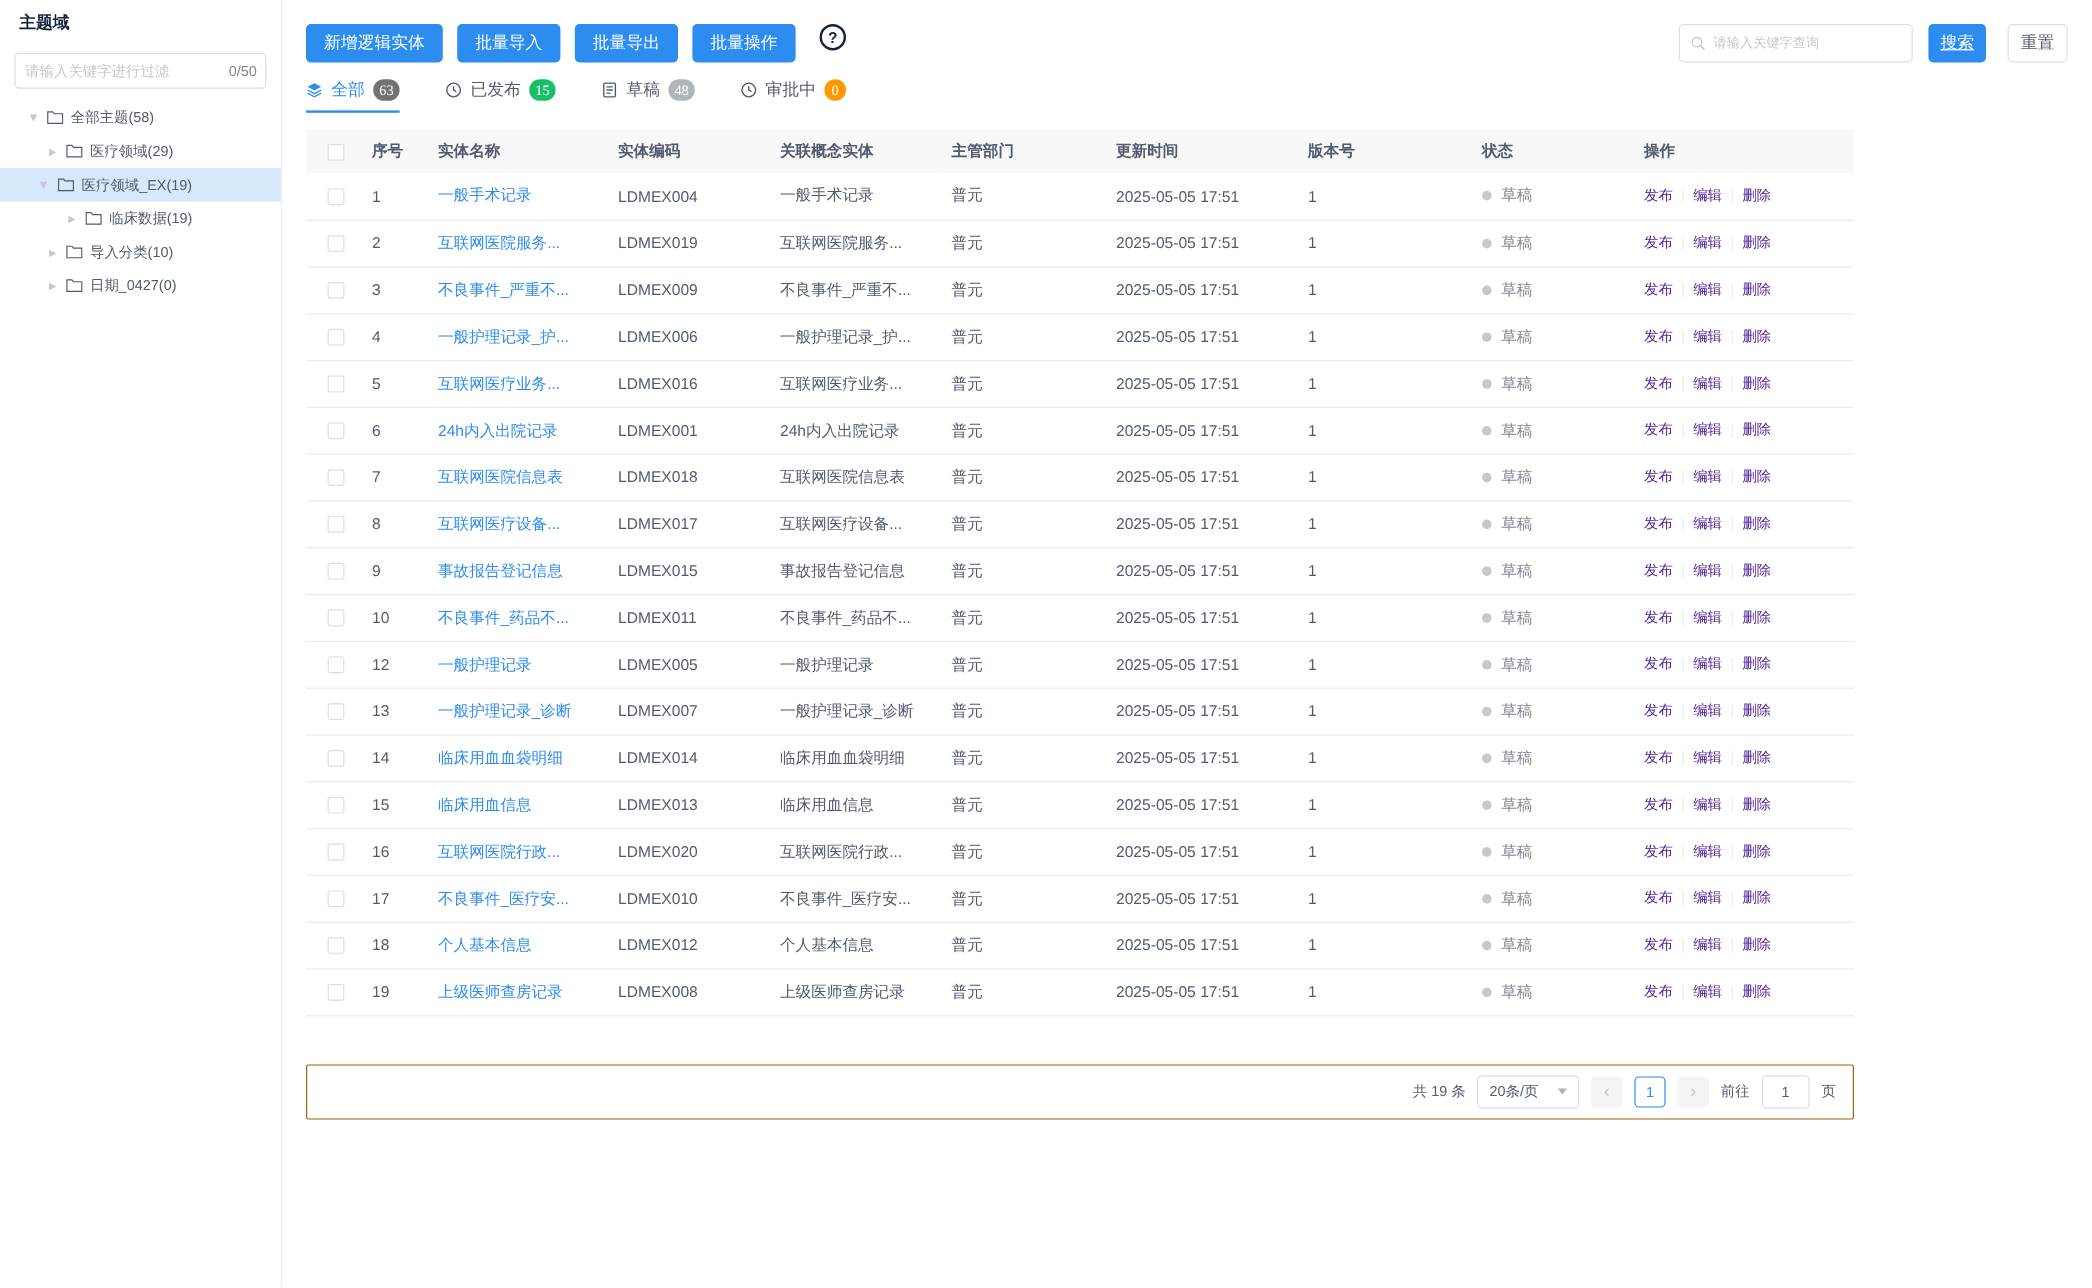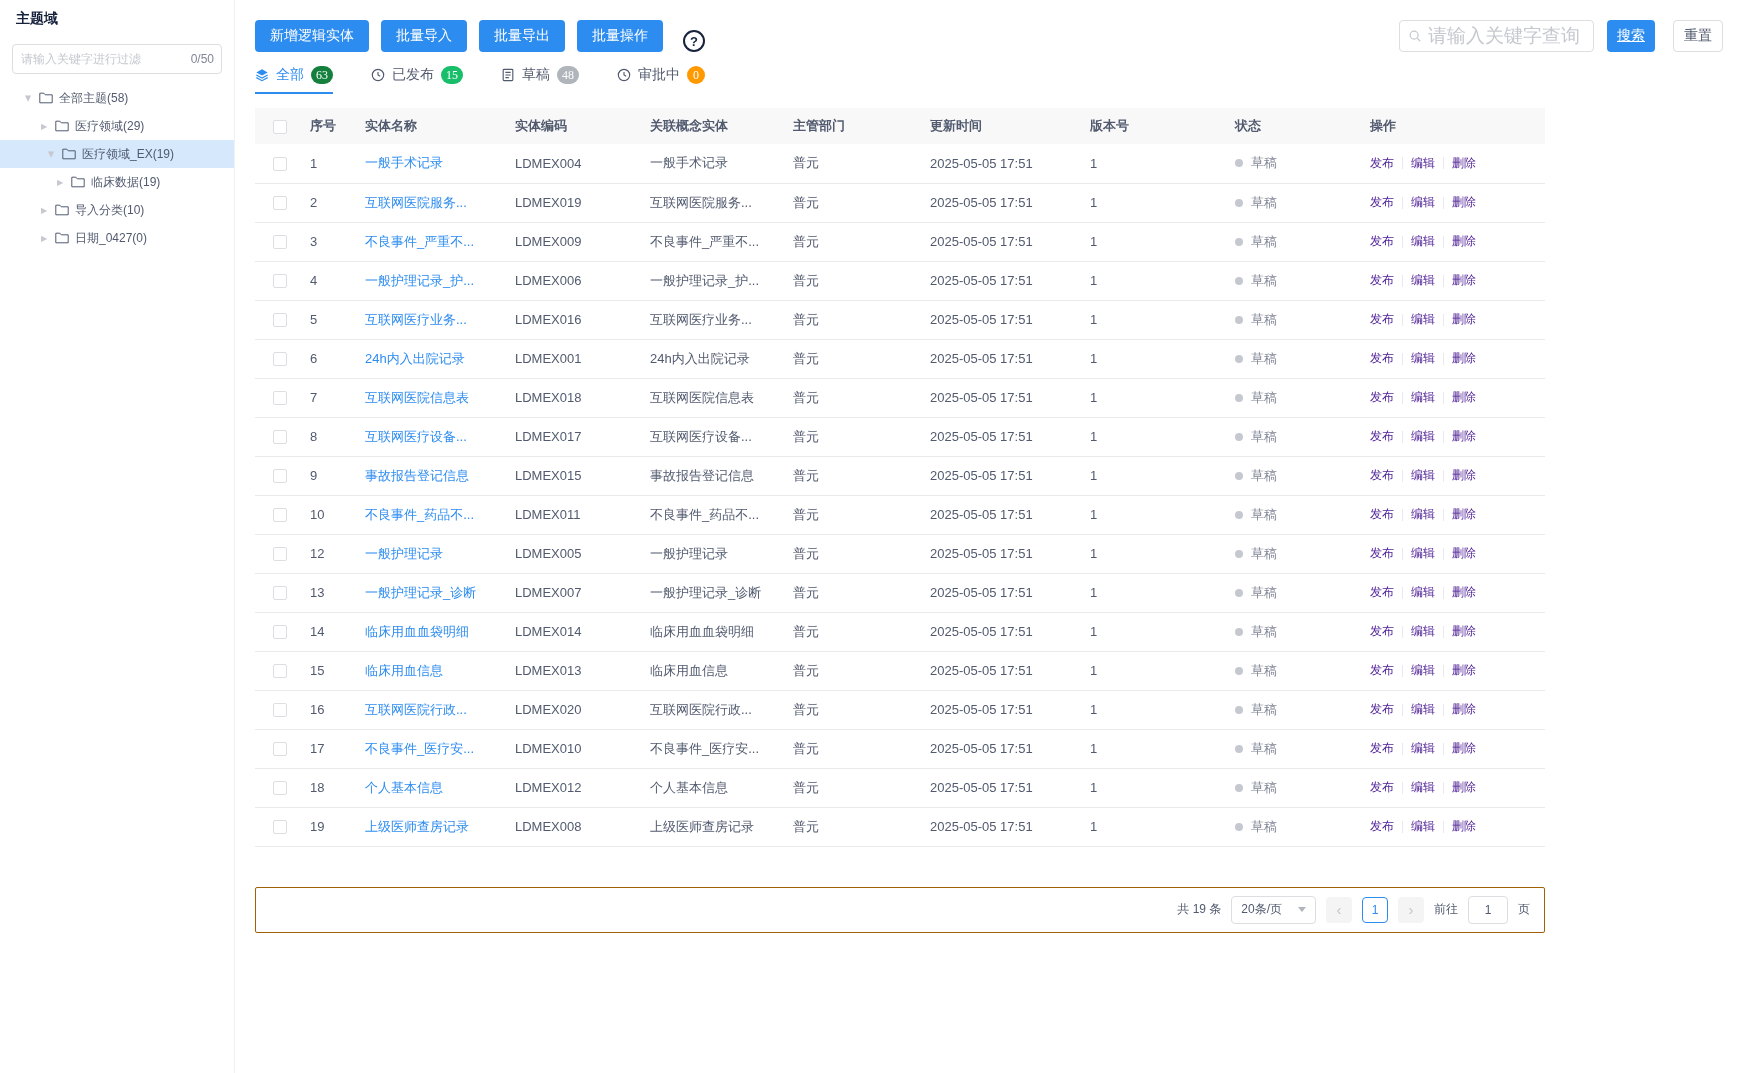--- a/index.html
+++ b/index.html
@@ -17,30 +17,30 @@
   .filter-counter { position:absolute; right:8px; top:8px; font-size:12px; color:#808695; }
   .tree-item { height:28px; display:flex; align-items:center; gap:6px; font-size:12px;
     color:#515a6e; cursor:pointer; white-space:nowrap; }
   .tree-item.selected { background:#d5e8fc; }
   .caret { width:10px; font-size:8px; color:#c5c8ce; display:inline-block; text-align:center; flex:none; }
   .caret.open { transform:rotate(90deg); }
   .folder { display:inline-flex; flex:none; }
 
   
   .main { flex:1; padding:20px 20px 0; }
-  .toolbar { display:flex; align-items:flex-end; gap:12px; }
+  .toolbar { display:flex; align-items:flex-start; gap:12px; }
   .btn { height:32px; border:none; border-radius:4px; font-size:14px; padding:0 15px; cursor:pointer;
     font-family:inherit; }
   .btn-primary { background:#2d8cf0; color:#fff; }
   .help { width:22px; height:22px; border:2px solid #17233d; border-radius:50%; display:flex;
     align-items:center; justify-content:center; font-size:13px; font-weight:700; color:#17233d; margin-left:8px; }
   .search-group { margin-left:auto; display:flex; align-items:center; gap:13px; }
   .search-box { width:195px; height:32px; border:1px solid #dcdee2; border-radius:4px; display:flex;
     align-items:center; padding:0 8px; gap:6px; background:#fff; }
-  .search-box input { border:none; outline:none; flex:1; font-size:19px; color:#515a6e; min-width:0;
+  .search-box input { border:none; outline:none; flex:1; font-size:11px; color:#515a6e; min-width:0;
     font-family:inherit; }
   .search-box input::placeholder { color:#c5c8ce; }
   .btn-search { background:#2d8cf0; color:#fff; padding:0 10px;text-decoration:underline; }
   .btn-reset { background:#fff; border:1px solid #dcdee2; color:#515a6e; padding:0 10px; margin-left:5px; }
 
   
   .tabs { display:flex; gap:38px; margin-top:14px;font-family:Liberation Serif, serif; }
   .tab { display:flex; align-items:center; gap:7px; font-size:14px; color:#515a6e; cursor:pointer;
     padding-bottom:10px; position:relative; }
   .tab.active { color:#2d8cf0; }
@@ -102,21 +102,21 @@
         </div>
         <div class="tree-item" style="padding-left: 39px;">
           <span class="caret">▶</span>
           <span class="folder">
             <svg width="14" height="12" viewBox="0 0 14 12" fill="none" stroke="#515a6e" stroke-width="1">
               <path d="M0.8 1.2h4.1l1.3 1.6h7V10.8H0.8Z"></path>
             </svg>
           </span>
           <span>医疗领域(29)</span>
         </div>
-        <div class="tree-item selected" style="padding-left: 46px;">
+        <div class="tree-item selected" style="padding-left: 32px;">
           <span class="caret open">▶</span>
           <span class="folder">
             <svg width="14" height="12" viewBox="0 0 14 12" fill="none" stroke="#515a6e" stroke-width="1">
               <path d="M0.8 1.2h4.1l1.3 1.6h7V10.8H0.8Z"></path>
             </svg>
           </span>
           <span>医疗领域_EX(19)</span>
         </div>
         <div class="tree-item" style="padding-left: 55px;">
           <span class="caret">▶</span>
@@ -174,21 +174,21 @@
     <div class="tabs" id="tabs">
         <div class="tab active">
           <span class="ticon">
             <svg width="14" height="14" viewBox="0 0 16 16">
               <path d="M8 1.5 14.5 5 8 8.5 1.5 5Z" fill="currentColor"></path>
               <path d="M1.5 8 8 11.5 14.5 8" fill="none" stroke="currentColor" stroke-width="1.3"></path>
               <path d="M1.5 11 8 14.5 14.5 11" fill="none" stroke="currentColor" stroke-width="1.3"></path>
             </svg>
           </span>
           <span>全部</span>
-          <span class="badge" style="background:#15803d">63</span>
+          <span class="badge" style="background:#737373">63</span>
         </div>
         <div class="tab">
           <span class="ticon">
             <svg width="14" height="14" viewBox="0 0 16 16" fill="none" stroke="currentColor" stroke-width="1.3">
               <circle cx="8" cy="8" r="6.5"></circle>
               <path d="M8 4.5V8l2.5 1.5"></path>
             </svg>
           </span>
           <span>已发布</span>
           <span class="badge" style="background:#19be6b">15</span>

